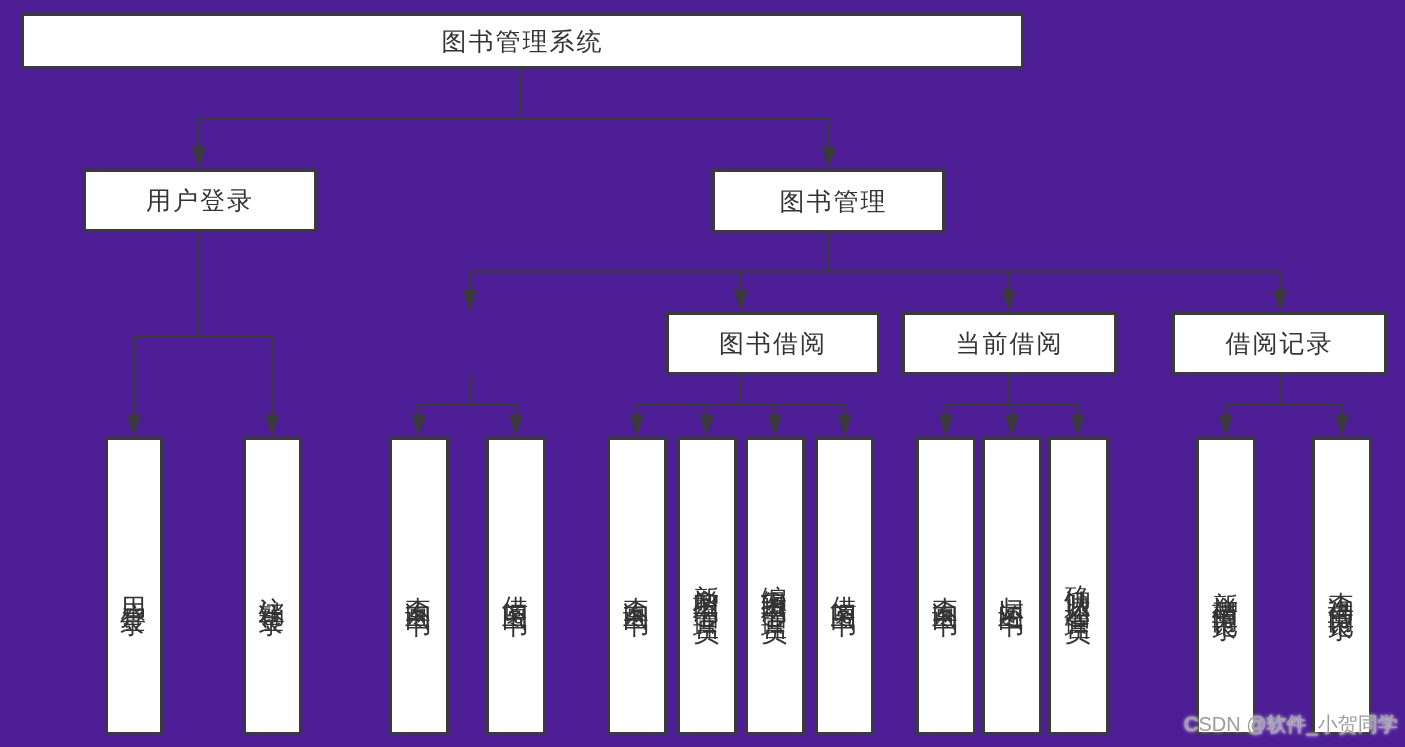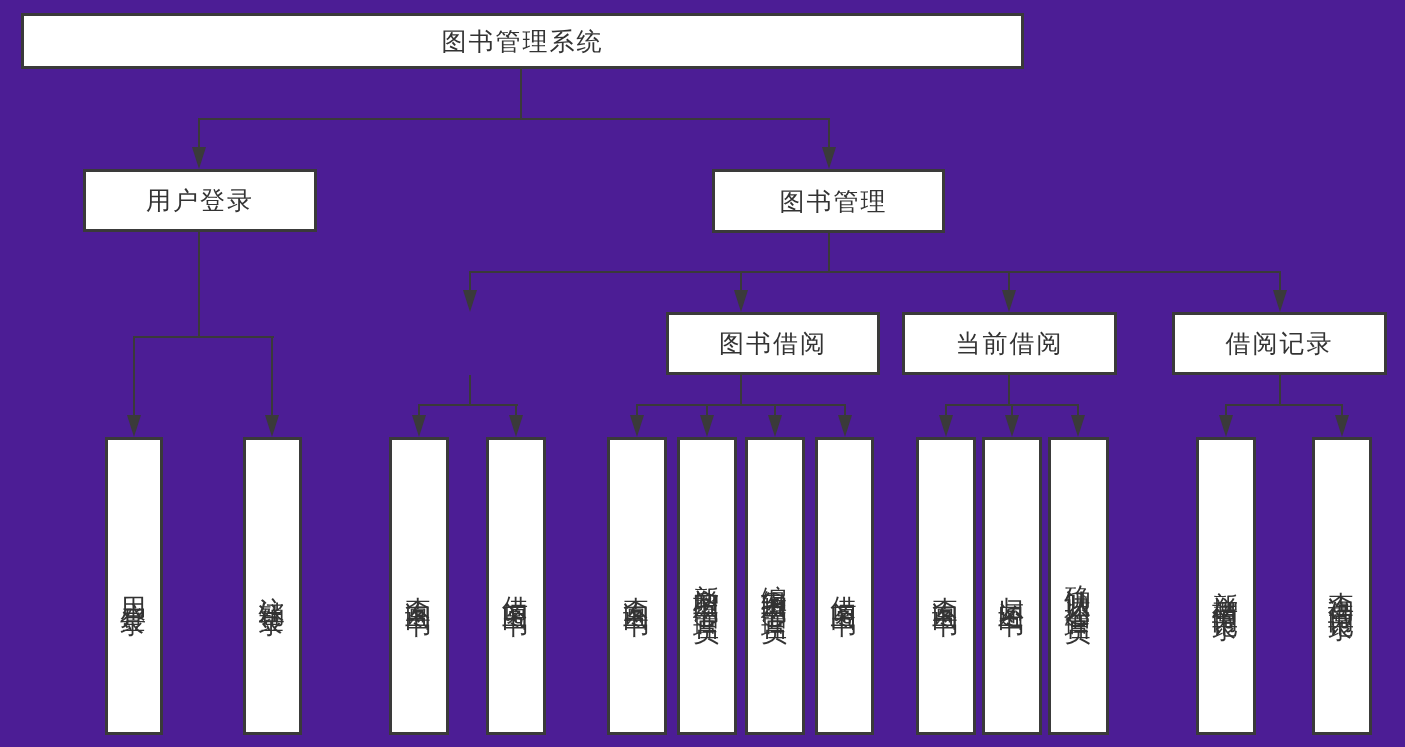--- a/index.html
+++ b/index.html
@@ -219,14 +219,15 @@
 
   <div>
     <div class="vline" style="left:1279px; top:375px; height:31px;"></div>
     <div class="hline" style="left:1225px; top:404px; width:118px;"></div>
     <div class="vline" style="left:1225px; top:405px; height:12px;"></div>
     <div class="arrow" style="left:1219px; top:415px;"></div>
     <div class="vline" style="left:1341px; top:405px; height:12px;"></div>
     <div class="arrow" style="left:1335px; top:415px;"></div>
   </div>
 
+  <div class="watermark">CSDN @软件_小贺同学</div>
 
 </div>
 
 </body></html>

